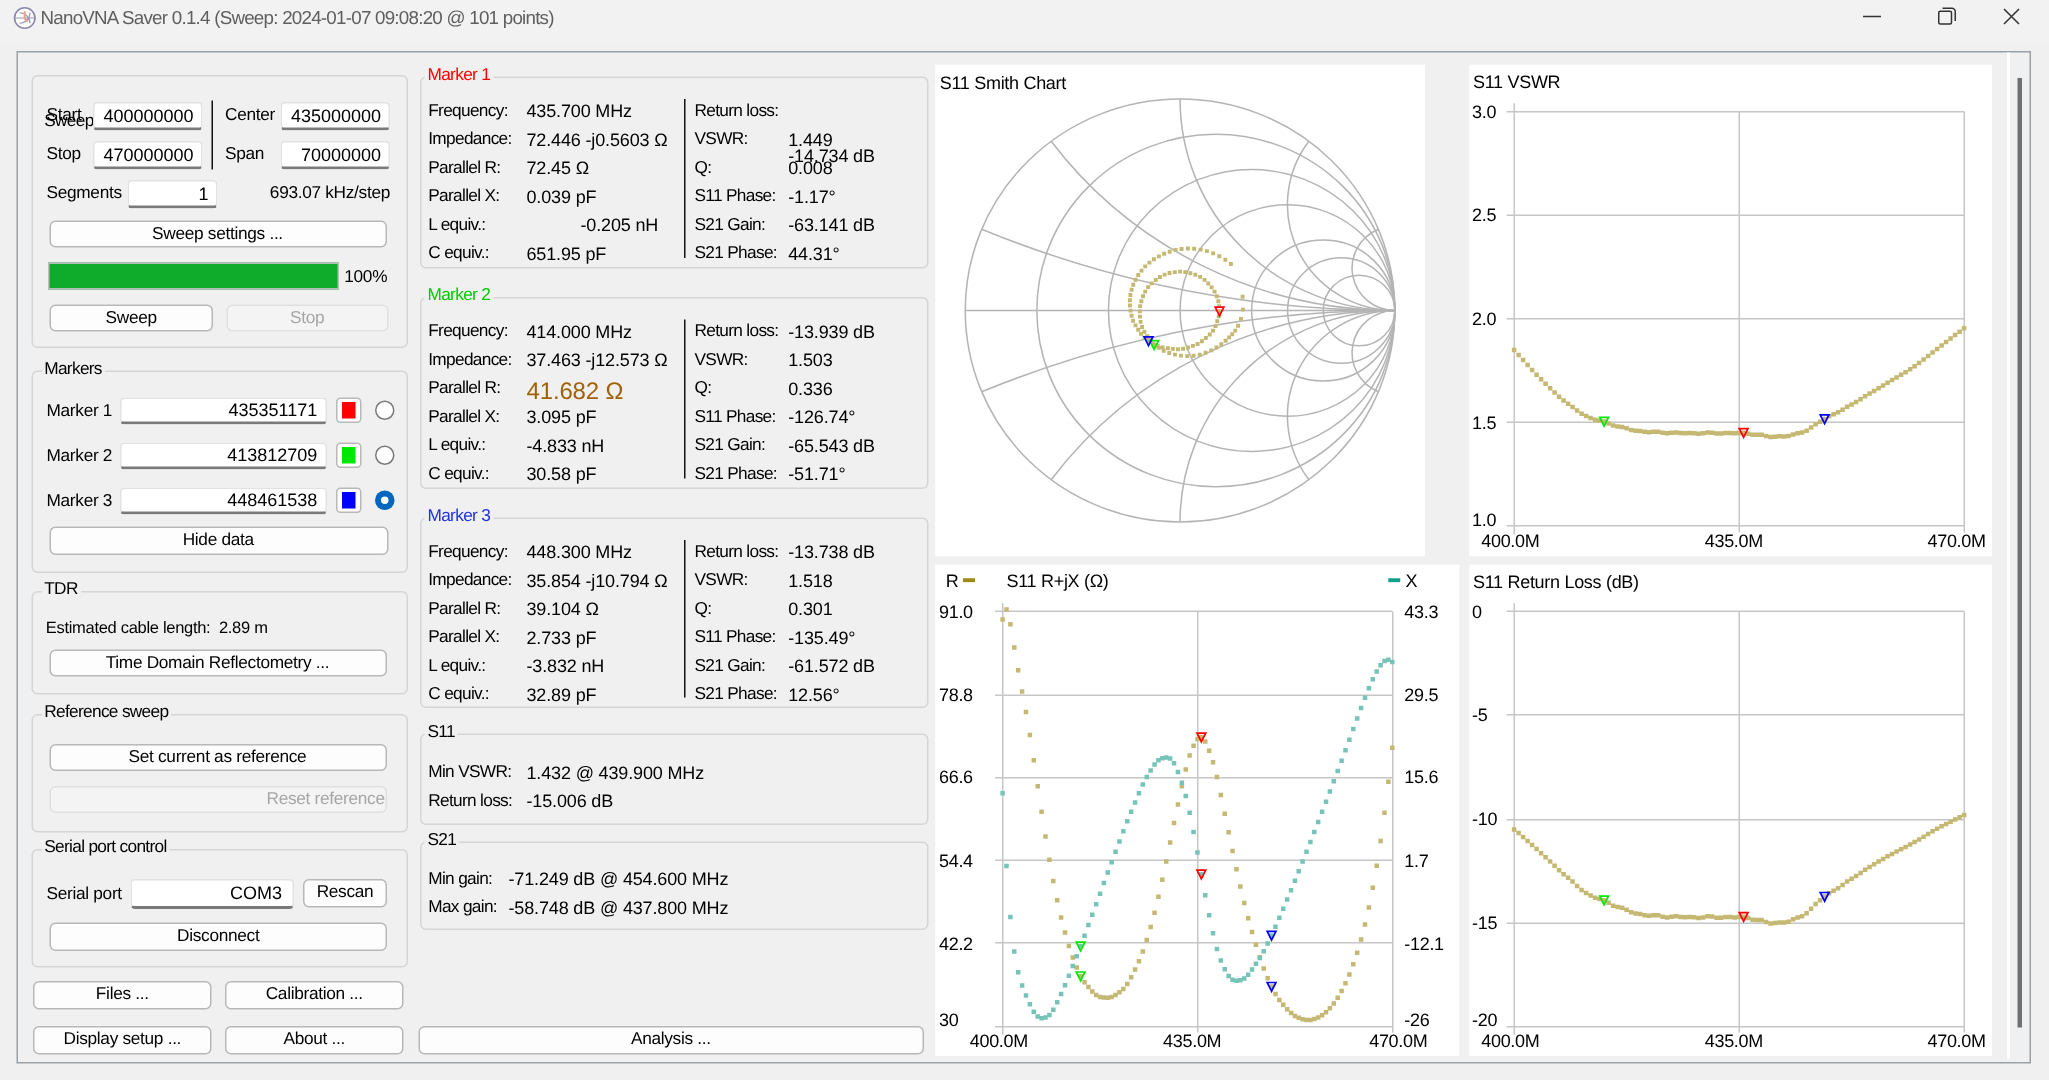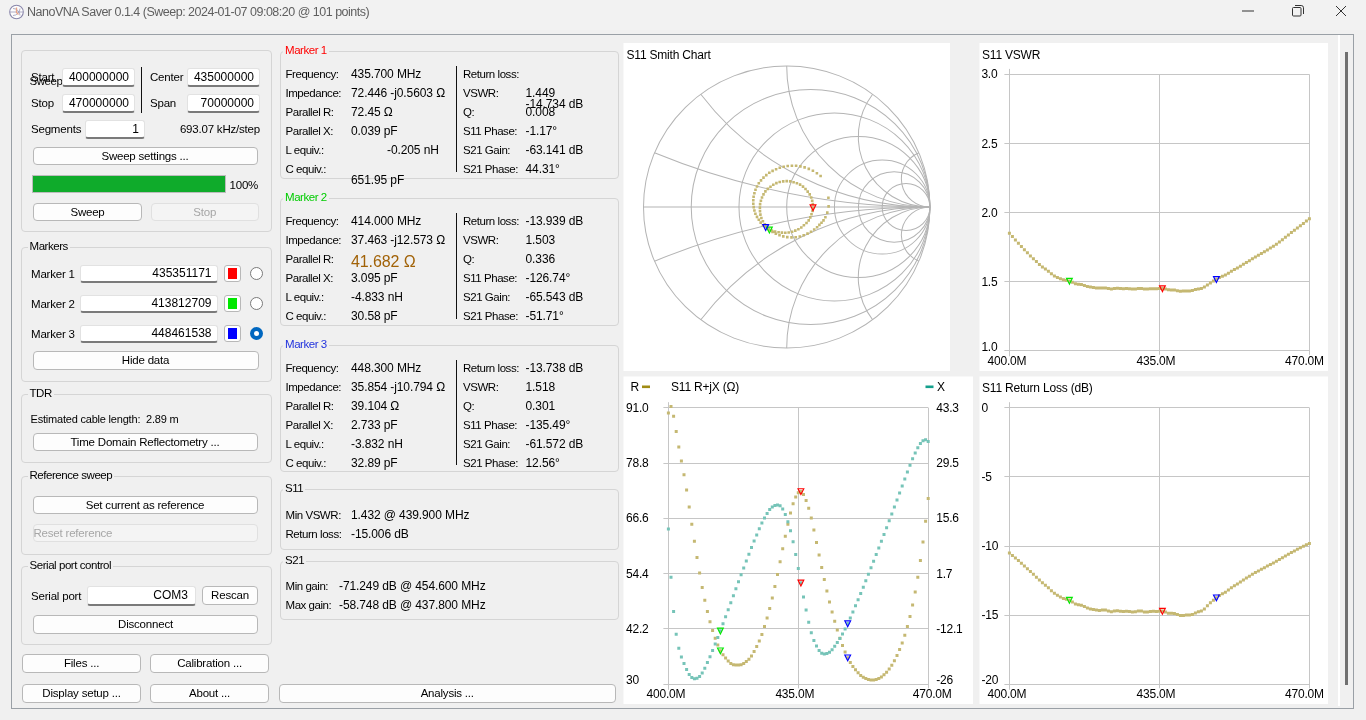--- a/index.html
+++ b/index.html
@@ -52,21 +52,21 @@
 <div style="position:absolute;left:249.5px;top:327.1px;width:13px;height:13px;border-radius:50%;box-sizing:border-box;background:#0067c0;"></div>
 <div style="position:absolute;left:253.5px;top:331.1px;width:5px;height:5px;border-radius:50%;background:#fff;"></div>
 <div style="position:absolute;left:32.5px;top:351px;width:226.0px;height:18.5px;background:#fdfdfd;border:1px solid #b8b8b8;color:#000;border-radius:4px;box-sizing:border-box;font-size:11.5px;text-align:center;line-height:16.5px;white-space:nowrap;">Hide data</div>
 <div style="position:absolute;left:21px;top:394px;width:249px;height:67px;border:1px solid #d5d5d5;border-radius:4px;"></div>
 <div style="position:absolute;left:27.5px;top:386px;padding:0 2px;background:#f0f0f0;font-size:11.5px;letter-spacing:-0.45px;line-height:15px;color:#000;white-space:nowrap;">TDR</div>
 <div style="position:absolute;left:30.5px;top:410.5px;font-size:11px;letter-spacing:-0.2px;line-height:16px;color:#000;white-space:nowrap;">Estimated cable length:&nbsp; 2.89 m</div>
 <div style="position:absolute;left:32.5px;top:432.5px;width:225.0px;height:18.80000000000001px;background:#fdfdfd;border:1px solid #b8b8b8;color:#000;border-radius:4px;box-sizing:border-box;font-size:11.5px;text-align:center;line-height:16.80000000000001px;white-space:nowrap;">Time Domain Reflectometry ...</div>
 <div style="position:absolute;left:21px;top:475.5px;width:249px;height:77.0px;border:1px solid #d5d5d5;border-radius:4px;"></div>
 <div style="position:absolute;left:27.5px;top:467.5px;padding:0 2px;background:#f0f0f0;font-size:11.5px;letter-spacing:-0.45px;line-height:15px;color:#000;white-space:nowrap;">Reference sweep</div>
 <div style="position:absolute;left:32.5px;top:495.5px;width:225.0px;height:18.5px;background:#fdfdfd;border:1px solid #b8b8b8;color:#000;border-radius:4px;box-sizing:border-box;font-size:11.5px;text-align:center;line-height:16.5px;white-space:nowrap;">Set current as reference</div>
-<div style="position:absolute;left:32.5px;top:523.8px;width:225.0px;height:18.700000000000045px;background:#f4f4f4;border:1px solid #e0e0e0;color:#a6a6a6;border-radius:4px;box-sizing:border-box;font-size:11.5px;text-align:left;line-height:16.700000000000045px;white-space:nowrap;">Reset reference</div>
+<div style="position:absolute;left:32.5px;top:523.8px;width:225.0px;height:18.700000000000045px;background:#f4f4f4;border:1px solid #e0e0e0;color:#a6a6a6;border-radius:4px;box-sizing:border-box;font-size:11.5px;text-align:right;line-height:16.700000000000045px;white-space:nowrap;">Reset reference</div>
 <div style="position:absolute;left:21px;top:566px;width:249px;height:77px;border:1px solid #d5d5d5;border-radius:4px;"></div>
 <div style="position:absolute;left:27.5px;top:558px;padding:0 2px;background:#f0f0f0;font-size:11.5px;letter-spacing:-0.45px;line-height:15px;color:#000;white-space:nowrap;">Serial port control</div>
 <div style="position:absolute;left:31px;top:587.5px;font-size:11.5px;letter-spacing:-0.2px;line-height:16px;color:#000;white-space:nowrap;">Serial port</div>
 <div style="position:absolute;left:87px;top:586px;width:93px;height:16px;background:#fff;border:1px solid #e2e2e2;border-bottom:2px solid #7a7a7a;border-radius:3px;padding:1.0px 7px 0 7px;font-size:12px;letter-spacing:0;text-align:right;white-space:nowrap;">COM3</div>
 <div style="position:absolute;left:202px;top:586px;width:56px;height:19px;background:#fdfdfd;border:1px solid #b8b8b8;color:#000;border-radius:4px;box-sizing:border-box;font-size:11.5px;text-align:center;line-height:17px;white-space:nowrap;">Rescan</div>
 <div style="position:absolute;left:33px;top:615px;width:225px;height:19px;background:#fdfdfd;border:1px solid #b8b8b8;color:#000;border-radius:4px;box-sizing:border-box;font-size:11.5px;text-align:center;line-height:17px;white-space:nowrap;">Disconnect</div>
 <div style="position:absolute;left:21.8px;top:654px;width:119.50000000000001px;height:18.5px;background:#fdfdfd;border:1px solid #b8b8b8;color:#000;border-radius:4px;box-sizing:border-box;font-size:11.5px;text-align:center;line-height:16.5px;white-space:nowrap;">Files ...</div>
 <div style="position:absolute;left:149.7px;top:654px;width:119.69999999999999px;height:18.5px;background:#fdfdfd;border:1px solid #b8b8b8;color:#000;border-radius:4px;box-sizing:border-box;font-size:11.5px;text-align:center;line-height:16.5px;white-space:nowrap;">Calibration ...</div>
 <div style="position:absolute;left:21.8px;top:683.8px;width:119.50000000000001px;height:18.800000000000068px;background:#fdfdfd;border:1px solid #b8b8b8;color:#000;border-radius:4px;box-sizing:border-box;font-size:11.5px;text-align:center;line-height:16.800000000000068px;white-space:nowrap;">Display setup ...</div>
 <div style="position:absolute;left:149.7px;top:683.8px;width:119.69999999999999px;height:18.800000000000068px;background:#fdfdfd;border:1px solid #b8b8b8;color:#000;border-radius:4px;box-sizing:border-box;font-size:11.5px;text-align:center;line-height:16.800000000000068px;white-space:nowrap;">About ...</div>
@@ -78,21 +78,21 @@
 <div style="position:absolute;left:351px;top:66px;font-size:12px;letter-spacing:-0.1px;line-height:16px;color:#000;white-space:nowrap;">435.700 MHz</div>
 <div style="position:absolute;left:285.5px;top:85px;font-size:11.5px;letter-spacing:-0.45px;line-height:16px;color:#000;white-space:nowrap;">Impedance:</div>
 <div style="position:absolute;left:351px;top:85px;font-size:12px;letter-spacing:-0.1px;line-height:16px;color:#000;white-space:nowrap;">72.446 -j0.5603 Ω</div>
 <div style="position:absolute;left:285.5px;top:104px;font-size:11.5px;letter-spacing:-0.45px;line-height:16px;color:#000;white-space:nowrap;">Parallel R:</div>
 <div style="position:absolute;left:351px;top:104px;font-size:12px;letter-spacing:-0.1px;line-height:16px;color:#000;white-space:nowrap;">72.45 Ω</div>
 <div style="position:absolute;left:285.5px;top:123px;font-size:11.5px;letter-spacing:-0.45px;line-height:16px;color:#000;white-space:nowrap;">Parallel X:</div>
 <div style="position:absolute;left:351px;top:123px;font-size:12px;letter-spacing:-0.1px;line-height:16px;color:#000;white-space:nowrap;">0.039 pF</div>
 <div style="position:absolute;left:285.5px;top:142px;font-size:11.5px;letter-spacing:-0.45px;line-height:16px;color:#000;white-space:nowrap;">L equiv.:</div>
 <div style="position:absolute;left:351px;top:142px;font-size:12px;letter-spacing:-0.1px;line-height:16px;color:#000;white-space:nowrap;margin-left:36px;">-0.205 nH</div>
 <div style="position:absolute;left:285.5px;top:161px;font-size:11.5px;letter-spacing:-0.45px;line-height:16px;color:#000;white-space:nowrap;">C equiv.:</div>
-<div style="position:absolute;left:351px;top:161px;font-size:12px;letter-spacing:-0.1px;line-height:16px;color:#000;white-space:nowrap;margin-top:11px;">651.95 pF</div>
+<div style="position:absolute;left:351px;top:161px;font-size:12px;letter-spacing:-0.1px;line-height:16px;color:#000;white-space:nowrap;">651.95 pF</div>
 <div style="position:absolute;left:463px;top:66px;font-size:11.5px;letter-spacing:-0.45px;line-height:16px;color:#000;white-space:nowrap;">Return loss:</div>
 <div style="position:absolute;left:525.5px;top:66px;font-size:12px;letter-spacing:-0.1px;line-height:16px;color:#000;white-space:nowrap;margin-top:30px;">-14.734 dB</div>
 <div style="position:absolute;left:463px;top:85px;font-size:11.5px;letter-spacing:-0.45px;line-height:16px;color:#000;white-space:nowrap;">VSWR:</div>
 <div style="position:absolute;left:525.5px;top:85px;font-size:12px;letter-spacing:-0.1px;line-height:16px;color:#000;white-space:nowrap;">1.449</div>
 <div style="position:absolute;left:463px;top:104px;font-size:11.5px;letter-spacing:-0.45px;line-height:16px;color:#000;white-space:nowrap;">Q:</div>
 <div style="position:absolute;left:525.5px;top:104px;font-size:12px;letter-spacing:-0.1px;line-height:16px;color:#000;white-space:nowrap;">0.008</div>
 <div style="position:absolute;left:463px;top:123px;font-size:11.5px;letter-spacing:-0.45px;line-height:16px;color:#000;white-space:nowrap;">S11 Phase:</div>
 <div style="position:absolute;left:525.5px;top:123px;font-size:12px;letter-spacing:-0.1px;line-height:16px;color:#000;white-space:nowrap;">-1.17°</div>
 <div style="position:absolute;left:463px;top:142px;font-size:11.5px;letter-spacing:-0.45px;line-height:16px;color:#000;white-space:nowrap;">S21 Gain:</div>
 <div style="position:absolute;left:525.5px;top:142px;font-size:12px;letter-spacing:-0.1px;line-height:16px;color:#000;white-space:nowrap;">-63.141 dB</div>

